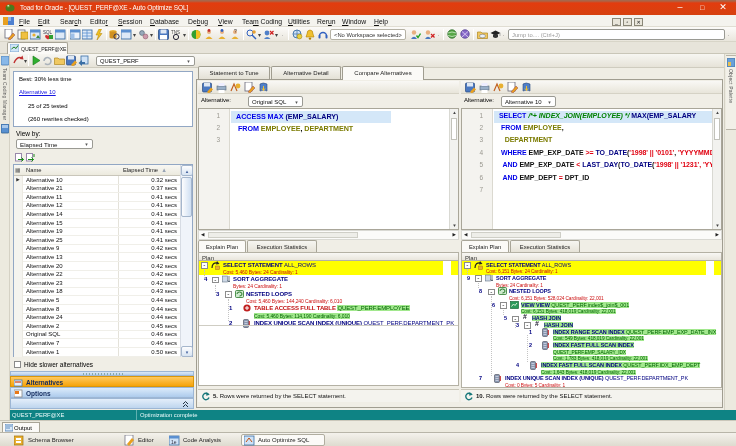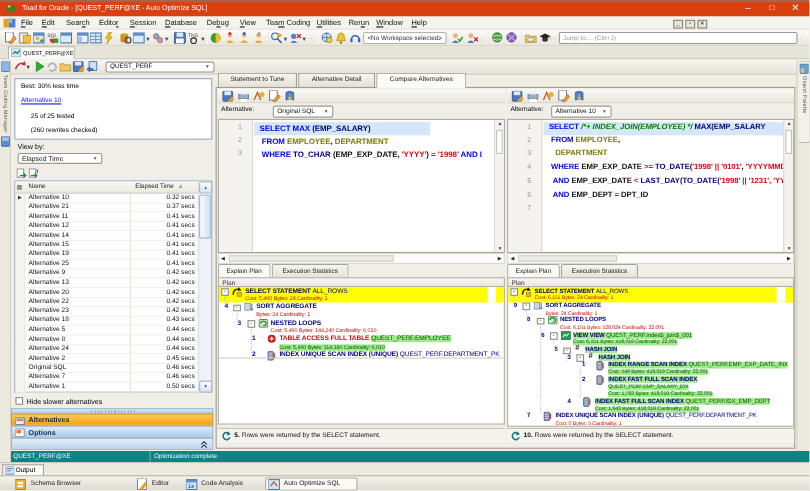--- a/index.html
+++ b/index.html
@@ -524,23 +524,22 @@
             <span style="position:absolute;left:3px;top:3px">Alternative:</span>
         <div class="combo" style="left:50px;top:1.5px;width:55px;height:11px;line-height:10px;padding-left:3px;font-size:6px">Original SQL<span class="ar">▾</span></div>
           </div>
       <div class="ed">
         <div class="gut">
               <div class="gn" style="top:3.0px">1</div>
               <div class="gn" style="top:15.4px">2</div>
               <div class="gn" style="top:27.8px">3</div>
             </div>
         <div class="abs" style="left:32px;top:2.5px;width:160px;height:11.5px;background:#d4e7f8"></div>
-            <div class="eline" style="left:37px;top:3px;font-size:7.2px"><span class="k">SELECT MAX </span><span class="f">(EMP_SALARY)</span></div>
+            <div class="eline" style="left:37px;top:3px;font-size:7.2px"><span class="k">ACCESS MAX </span><span class="f">(EMP_SALARY)</span></div>
             <div class="eline" style="left:37px;top:15.4px;font-size:7.2px"> <span class="k">FROM </span><span class="t">EMPLOYEE</span><span class="i">, </span><span class="t">DEPARTMENT</span></div>
-            <div class="eline" style="left:37px;top:27.8px;font-size:7.2px"> <span class="k">WHERE </span><span class="f">TO_CHAR </span><span class="i">(EMP_EXP_DATE, </span><span class="s">'YYYY'</span><span class="i">) </span><span class="o">= </span><span class="s">'1998'</span><span class="k"> AND I</span></div>
         <div style="position:absolute;right:0;top:0;width:9px;height:100%;background:#f2f2ef;border-left:1px solid #d9d9d3">
               <span style="position:absolute;top:1px;left:0;width:9px;text-align:center;font-size:4.5px;color:#444">▲</span>
               <span style="position:absolute;bottom:1px;left:0;width:9px;text-align:center;font-size:4.5px;color:#444">▼</span>
               <span style="position:absolute;top:9px;left:1px;width:6px;height:22px;background:#fff;border:1px solid #c2c2ba"></span>
             </div>
       </div>
       <div style="position:absolute;left:0;top:149px;width:100%;height:9.5px;background:#fbfbf9;border:1px solid #d9d9d3">
             <span style="position:absolute;left:2px;top:1px;font-size:4.5px;color:#222">◀</span>
             <span style="position:absolute;right:2px;top:1px;font-size:4.5px;color:#222">▶</span>
             <span style="position:absolute;left:9px;top:0.5px;width:150px;height:6.5px;background:#eeeee9;border:1px solid #cfcfc7"></span>

